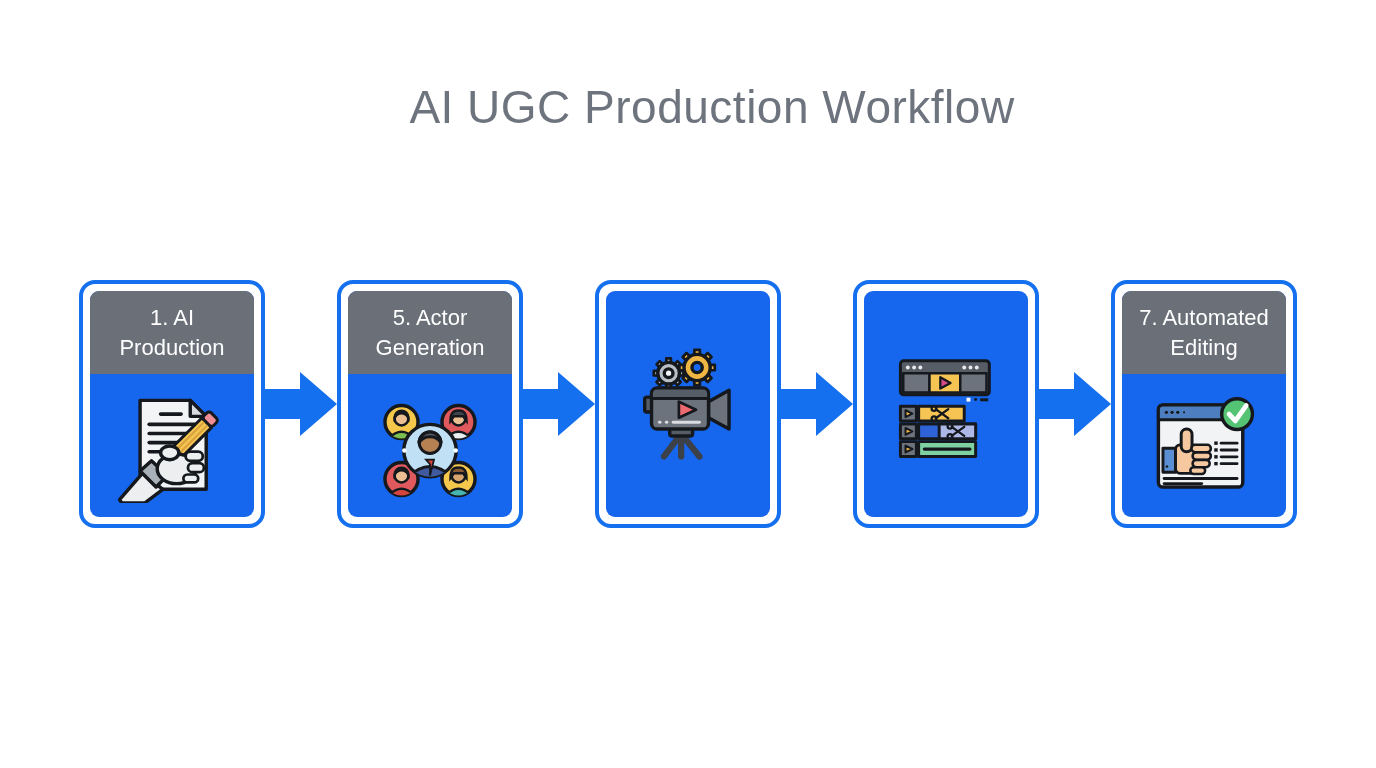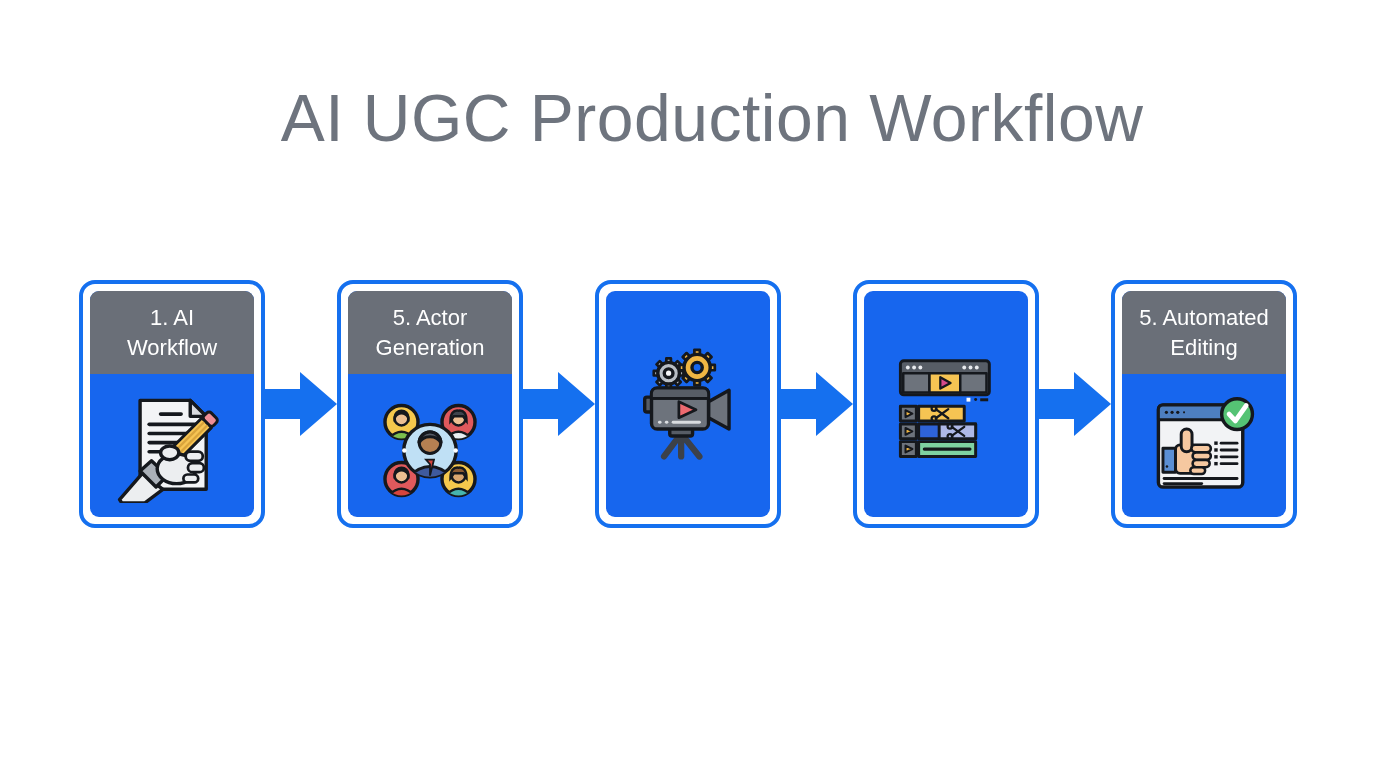--- a/index.html
+++ b/index.html
@@ -16,21 +16,21 @@
   html,body{width:1376px;height:768px;overflow:hidden;}
   body{
     background:var(--page-background);
     font-family:"Liberation Sans", sans-serif;
     position:relative;
   }
   .page-title{
     position:absolute;
     top:80px;left:0;width:100%;
     text-align:center;
-    font-size:66px;
+    font-size:46px;
     font-weight:300;
     color:var(--title-gray);
     letter-spacing:0.5px;
     padding-left:48px;
   }
   .workflow-row{
     position:absolute;
     top:280px;
     left:50%;
     transform:translateX(-50%);
@@ -75,21 +75,21 @@
 <body>
 
 <h1 class="page-title">AI UGC Production Workflow</h1>
 
 <div class="workflow-row">
 
   <div class="step-card">
     <div class="card-inner">
       <div class="card-header">
         <span>1. AI</span>
-        <span>Workflow</span>
+        <span>Production</span>
       </div>
       <div class="card-body">
         <svg viewBox="0 0 100 100">
           <g stroke="#15181d" stroke-width="3" stroke-linejoin="round" stroke-linecap="round">
             <path d="M22 10 H66 L80 24 V88 H22 Z" fill="#f3f4f6"></path>
             <path d="M66 10 V24 H80 Z" fill="#d9dbdf"></path>
             <g stroke-width="3.2">
               <line x1="40" y1="22" x2="58" y2="22"></line>
               <line x1="30" y1="31" x2="72" y2="31"></line>
               <line x1="30" y1="39" x2="72" y2="39"></line>
@@ -301,21 +301,21 @@
 
   <div class="flow-arrow">
     <svg viewBox="0 0 72 80">
         <polygon points="0,25 35,25 35,8 72,40 35,72 35,55 0,55"></polygon>
       </svg>
   </div>
 
   <div class="step-card">
     <div class="card-inner">
       <div class="card-header">
-        <span>5. Automated</span>
+        <span>7. Automated</span>
         <span>Editing</span>
       </div>
       <div class="card-body">
         <svg viewBox="0 0 100 100">
           <g stroke="#15181d" stroke-width="3" stroke-linejoin="round" stroke-linecap="round">
             <rect x="10" y="14" width="74" height="72" rx="4" fill="#f2f3f5"></rect>
             <path d="M10 27 V18 Q10 14 14 14 H80 Q84 14 84 18 V27 Z" fill="#4d7fc0" stroke-width="2.6"></path>
             <g fill="#15181d" stroke="none">
               <circle cx="17" cy="20.5" r="1.4"></circle>
                 <circle cx="22" cy="20.5" r="1.4"></circle>

